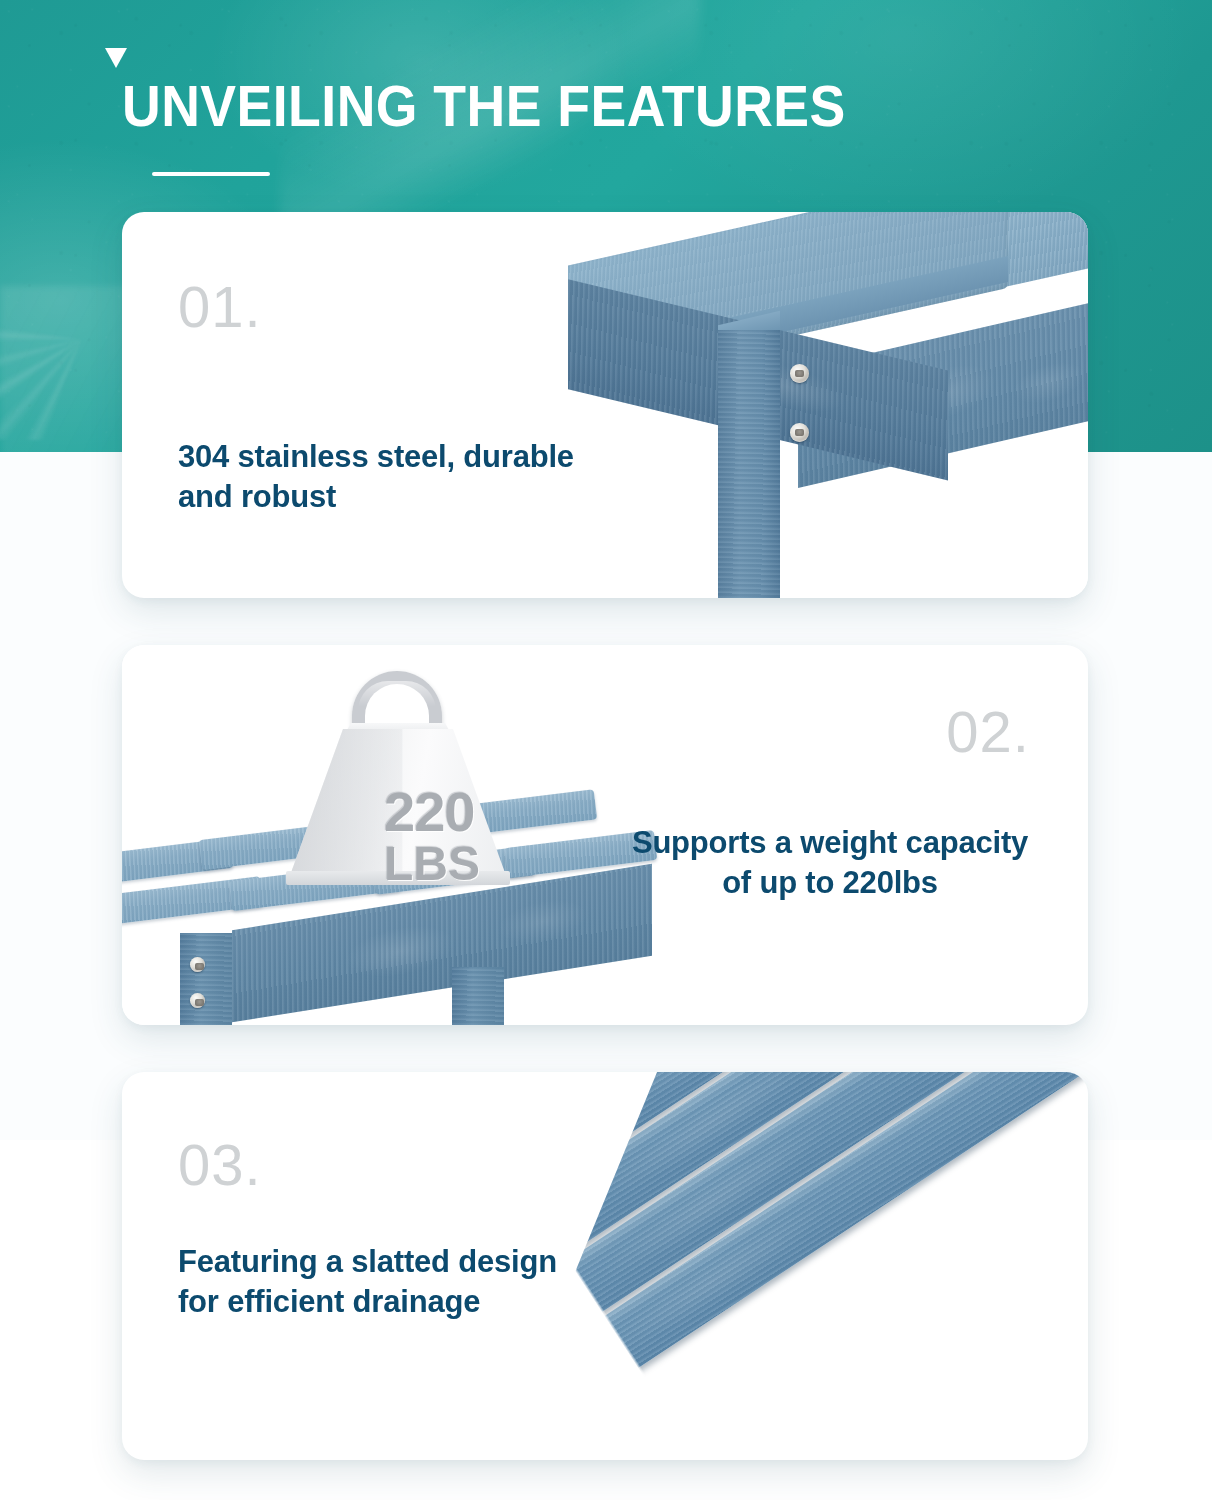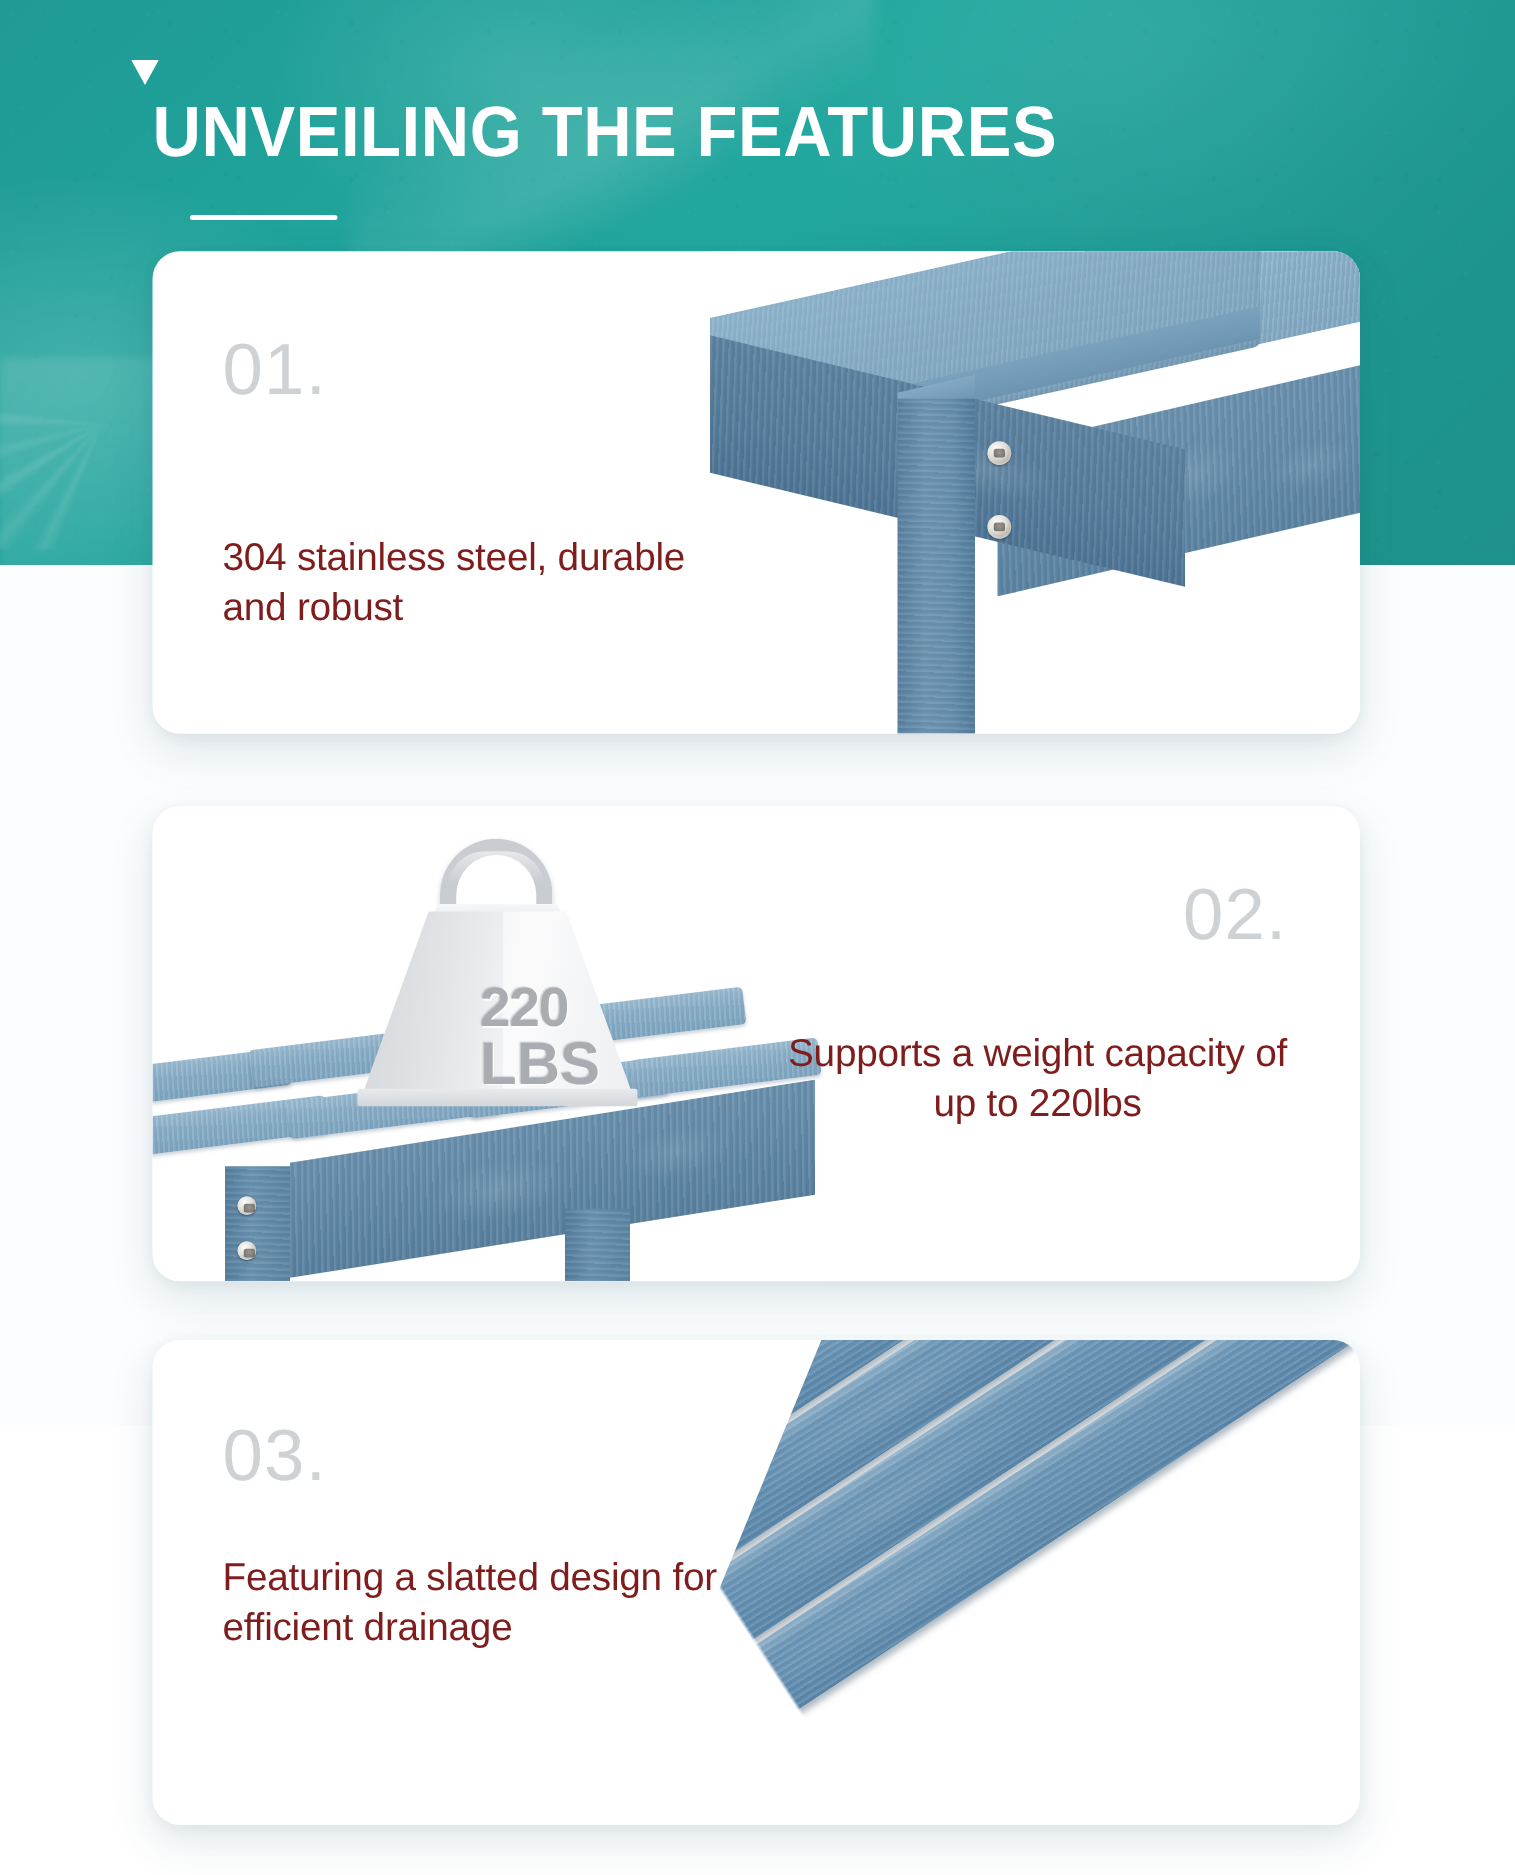--- a/index.html
+++ b/index.html
@@ -86,38 +86,38 @@
   }
 
   
   .card {
     position:absolute;
     background:#ffffff;
     border-radius:22px;
     overflow:hidden;
     box-shadow:0 14px 34px rgba(36,84,103,0.13), 0 3px 10px rgba(36,84,103,0.06);
   }
-  #card1 { left:122px; top:201px; width:966px; height:386px; }
+  #card1 { left:122px; top:212px; width:966px; height:386px; }
   #card2 { left:122px; top:645px; width:966px; height:380px; }
   #card3 { left:122px; top:1072px; width:966px; height:388px; }
 
   .num {
     position:absolute;
     color:#cfd2d4;
     font-size:58px;
     font-weight:300;
     letter-spacing:1px;
     line-height:1;
     font-family:"Liberation Sans", sans-serif;
   }
   .headline {
     position:absolute;
-    color:#7f1d1d;
+    color:#0c4a6e;
     font-size:31px;
-    font-weight:normal;
+    font-weight:bold;
     line-height:1.28;
     letter-spacing:-0.2px;
     font-family:"Liberation Sans", sans-serif;
   }
 
   
   #c1num { left:56px; top:66px; }
   #c1head { left:56px; top:225px; width:400px; }
 
   
@@ -289,21 +289,21 @@
     position:absolute; left:-2px; top:198px; width:224px; height:14px;
     background:linear-gradient(180deg,#e8eaec,#d3d6da);
     border-radius:2px;
   }
   .w-label {
     position:absolute; left:96px; top:112px; width:120px;
     color:#a9adb2; font-weight:bold; line-height:0.98;
     text-shadow:1px 1px 0 rgba(255,255,255,0.9), -1px -1px 1px rgba(120,126,134,0.35);
     font-family:"Liberation Sans", sans-serif;
   }
-  .w-label .big { display:block; font-size:44px; letter-spacing:-1px; }
+  .w-label .big { display:block; font-size:56px; letter-spacing:-1px; }
   .w-label .sml { display:block; font-size:48px; letter-spacing:0px; }
 
   
   .img3 {
     position:absolute; right:0; top:0; width:640px; height:388px;
     overflow:hidden;
   }
   .slat-field {
     position:absolute; left:0; top:-90px; width:820px; height:600px;
     clip-path:polygon(30% 0%, 100% 0%, 100% 100%, 0% 100%);

